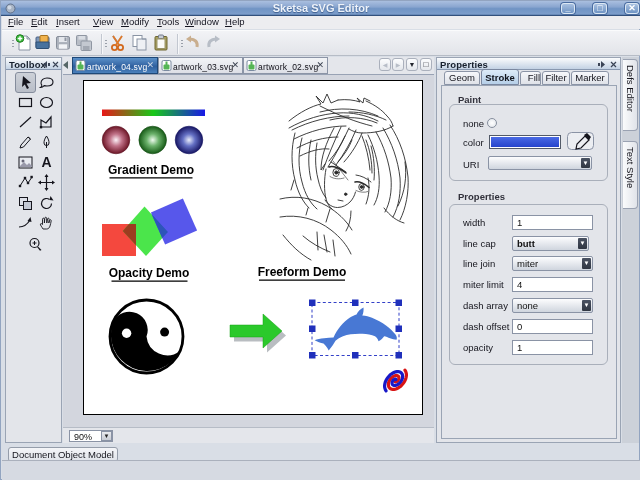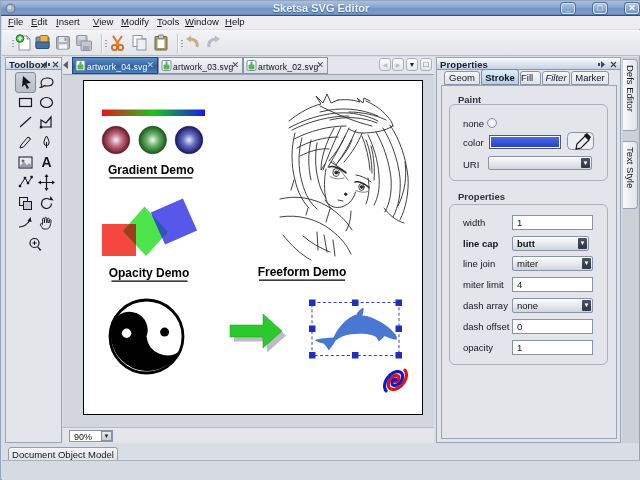--- a/index.html
+++ b/index.html
@@ -419,22 +419,22 @@
           <rect x="0" y="2" width="2" height="3" fill="#3a4456"></rect>
         </svg>
   <svg class="abs" style="right:3px;top:3px" width="7" height="7">
           <path d="M1 1l5 5M6 1L1 6" stroke="#3a4456" stroke-width="1.2"></path>
         </svg>
  </div>
 </div>
 
 <div class="abs" style="left:443px;top:70px;width:36px;height:14px;background:linear-gradient(#f6f7fa,#dfe2e8);border:1px solid #8b94a6;border-radius:3px 3px 0 0;text-align:center;font-size:9.5px;color:#15151d;">Geom</div>
 <div class="abs" style="left:480px;top:68px;width:38px;height:16px;background:linear-gradient(#dcebf8,#b6cfe8);border:1px solid #7b88a0;border-radius:3px 3px 0 0;text-align:center;font-size:9.5px;font-weight:bold;color:#10141c;padding-top:2px;">Stroke</div>
-<div class="abs" style="left:519px;top:70px;width:21px;height:14px;background:linear-gradient(#f6f7fa,#dfe2e8);border:1px solid #8b94a6;border-radius:3px 3px 0 0;text-align:left;font-size:9.5px;color:#15151d;">Fill</div>
-<div class="abs" style="left:541px;top:70px;width:28px;height:14px;background:linear-gradient(#f6f7fa,#dfe2e8);border:1px solid #8b94a6;border-radius:3px 3px 0 0;text-align:center;font-size:9.5px;color:#15151d;font-style:italic;">Filter</div>
+<div class="abs" style="left:519px;top:70px;width:21px;height:14px;background:linear-gradient(#f6f7fa,#dfe2e8);border:1px solid #8b94a6;border-radius:3px 3px 0 0;text-align:right;font-size:9.5px;color:#15151d;">Fill</div>
+<div class="abs" style="left:541px;top:70px;width:28px;height:14px;background:linear-gradient(#f6f7fa,#dfe2e8);border:1px solid #8b94a6;border-radius:3px 3px 0 0;text-align:center;font-size:9.5px;color:#15151d;">Filter</div>
 <div class="abs" style="left:570px;top:70px;width:38px;height:14px;background:linear-gradient(#f6f7fa,#dfe2e8);border:1px solid #8b94a6;border-radius:3px 3px 0 0;text-align:center;font-size:9.5px;color:#15151d;">Marker</div>
 <div class="abs" style="left:440px;top:84px;width:176px;height:354px;border:1px solid #9aa4b4;background:#e3e5ea;"></div>
 <div class="lab" style="left:457px;top:93px;font-weight:bold;color:#31313b;">Paint</div>
 <div class="grp" style="left:448px;top:103px;width:159px;height:77px;"></div>
 <div class="lab" style="left:462px;top:117px;">none</div>
 <div class="abs" style="left:486px;top:117px;width:10px;height:10px;border-radius:50%;background:radial-gradient(#ffffff,#dfe3e9);border:1px solid #878f9e;"></div>
 <div class="lab" style="left:462px;top:136px;">color</div>
 <div class="abs" style="left:488px;top:134px;width:72px;height:14px;background:#fff;border:1px solid #525a68;padding:1px;">
       <div style="width:100%;height:100%;background:linear-gradient(#4a6ae4,#2644cc);"></div>
     </div>
@@ -444,21 +444,21 @@
       <path d="M17 3l3-2 4 4-2 3z" fill="#15151d"></path>
     </svg>
 <div class="lab" style="left:462px;top:158px;">URI</div>
 <div class="combo" style="left:487px;top:155px;width:104px;height:14px;">
       <div class="carr">▼</div>
     </div>
 <div class="lab" style="left:457px;top:190px;font-weight:bold;color:#31313b;">Properties</div>
 <div class="grp" style="left:448px;top:203px;width:159px;height:161px;"></div>
 <div class="lab" style="left:462px;top:216px;">width</div>
 <div class="field" style="left:511px;top:214px;width:81px;height:15px;">1</div>
-<div class="lab" style="left:462px;top:237px;font-weight:bold;">line cap</div>
+<div class="lab" style="left:462px;top:237px;">line cap</div>
 <div class="combo" style="left:511px;top:235px;width:77px;height:15px;font-weight:bold;">butt<div class="carr">▼</div></div>
 <div class="lab" style="left:462px;top:257px;">line join</div>
 <div class="combo" style="left:511px;top:255px;width:81px;height:15px;">miter<div class="carr">▼</div></div>
 <div class="lab" style="left:462px;top:278px;">miter limit</div>
 <div class="field" style="left:511px;top:276px;width:81px;height:15px;">4</div>
 <div class="lab" style="left:462px;top:299px;">dash array</div>
 <div class="combo" style="left:511px;top:297px;width:81px;height:15px;">none<div class="carr">▼</div></div>
 <div class="lab" style="left:462px;top:320px;">dash offset</div>
 <div class="field" style="left:511px;top:318px;width:81px;height:15px;">0</div>
 <div class="lab" style="left:462px;top:341px;">opacity</div>

